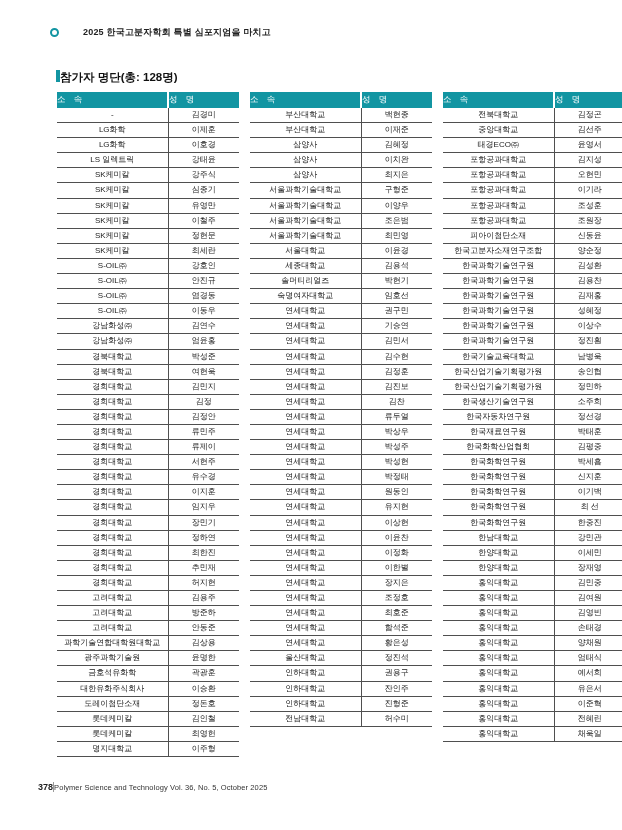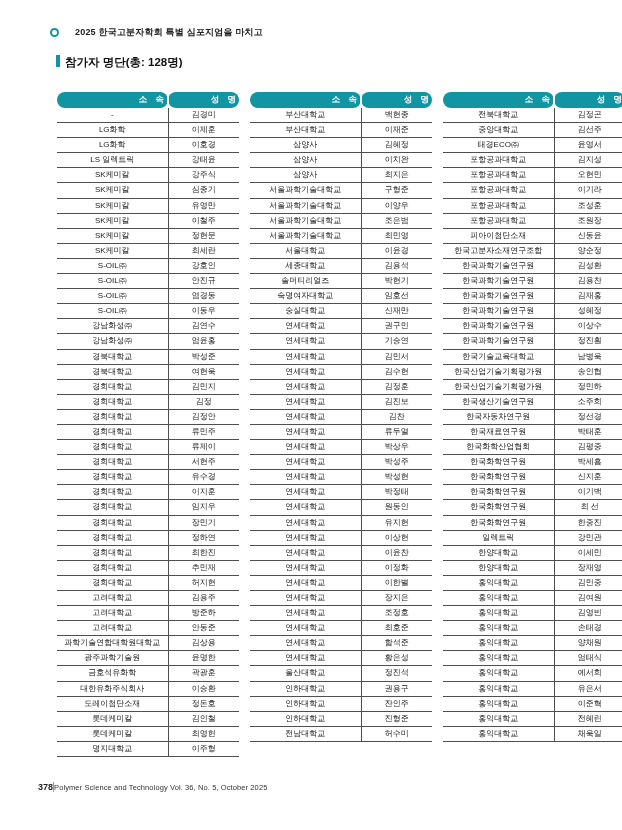--- a/index.html
+++ b/index.html
@@ -2,35 +2,35 @@
 <html><head>
 <meta charset="utf-8">
 <style>
   html,body { margin:0; padding:0; }
   body {
     width:622px; height:830px; position:relative; background:#ffffff;
     font-family:"Liberation Sans","DejaVu Sans",sans-serif; color:#1a1a1a;
     overflow:hidden;
   }
   
-  .doc-header { position:absolute; top:26px; left:50px; display:flex; align-items:center; gap:16px; }
+  .doc-header { position:absolute; top:26px; left:50px; display:flex; align-items:center; gap:24px; }
   .bullet-ring { width:9px; height:9px; border:2.5px solid #1295A2; border-radius:50%; box-sizing:border-box; background:#fff; }
   .doc-header-text { font-size:9px; font-weight:bold; letter-spacing:0.2px; color:#222; }
 
   
-  .title-row { position:absolute; top:55px; left:56px; display:flex; align-items:flex-start; gap:5px; }
+  .title-row { position:absolute; top:70px; left:56px; display:flex; align-items:flex-start; }
   .title-bar { width:4px; height:12px; background:#1295A2; }
   .title-text { font-size:11.5px; font-weight:bold; color:#111; }
 
   
   .tables { position:absolute; top:92px; left:57px; display:flex; gap:11px; align-items:flex-start; }
   table.ptable { border-collapse:collapse; table-layout:fixed; width:182px; }
   .ptable th {
-    background:#1295A2; color:#ffffff; font-size:8.5px; font-weight:bold;
-    height:16px; text-align:right; letter-spacing:3px; padding:0;border-radius:8px;
+    background:#1295A2; color:#ffffff; font-size:8.5px; font-weight:normal;
+    height:16px; text-align:left; letter-spacing:3px; padding:0;
   }
   .ptable th.aff { width:110px; border-right:2px solid #ffffff; }
   .ptable th.nm  { width:70px; }
   .ptable td {
     font-size:8px; height:14.1px; line-height:14.1px; text-align:center;
     border-bottom:1px solid #4f4f4f; padding:0 2px;
     white-space:nowrap; overflow:hidden;
   }
   .ptable td.aff { border-right:1px solid #4f4f4f; }
 
@@ -290,24 +290,20 @@
         </tr>
         <tr>
           <td class="aff">솔머티리얼즈</td>
           <td class="nm">박현기</td>
         </tr>
         <tr>
           <td class="aff">숙명여자대학교</td>
           <td class="nm">임호선</td>
         </tr>
         <tr>
-          <td class="aff">숭실대학교</td>
-          <td class="nm">신재만</td>
-        </tr>
-        <tr>
           <td class="aff">연세대학교</td>
           <td class="nm">권구민</td>
         </tr>
         <tr>
           <td class="aff">연세대학교</td>
           <td class="nm">기승연</td>
         </tr>
         <tr>
           <td class="aff">연세대학교</td>
           <td class="nm">김민서</td>
@@ -528,21 +524,21 @@
         </tr>
         <tr>
           <td class="aff">한국화학연구원</td>
           <td class="nm">최 선</td>
         </tr>
         <tr>
           <td class="aff">한국화학연구원</td>
           <td class="nm">한중진</td>
         </tr>
         <tr>
-          <td class="aff">일렉트릭</td>
+          <td class="aff">한남대학교</td>
           <td class="nm">강민관</td>
         </tr>
         <tr>
           <td class="aff">한양대학교</td>
           <td class="nm">이세민</td>
         </tr>
         <tr>
           <td class="aff">한양대학교</td>
           <td class="nm">장재영</td>
         </tr>

